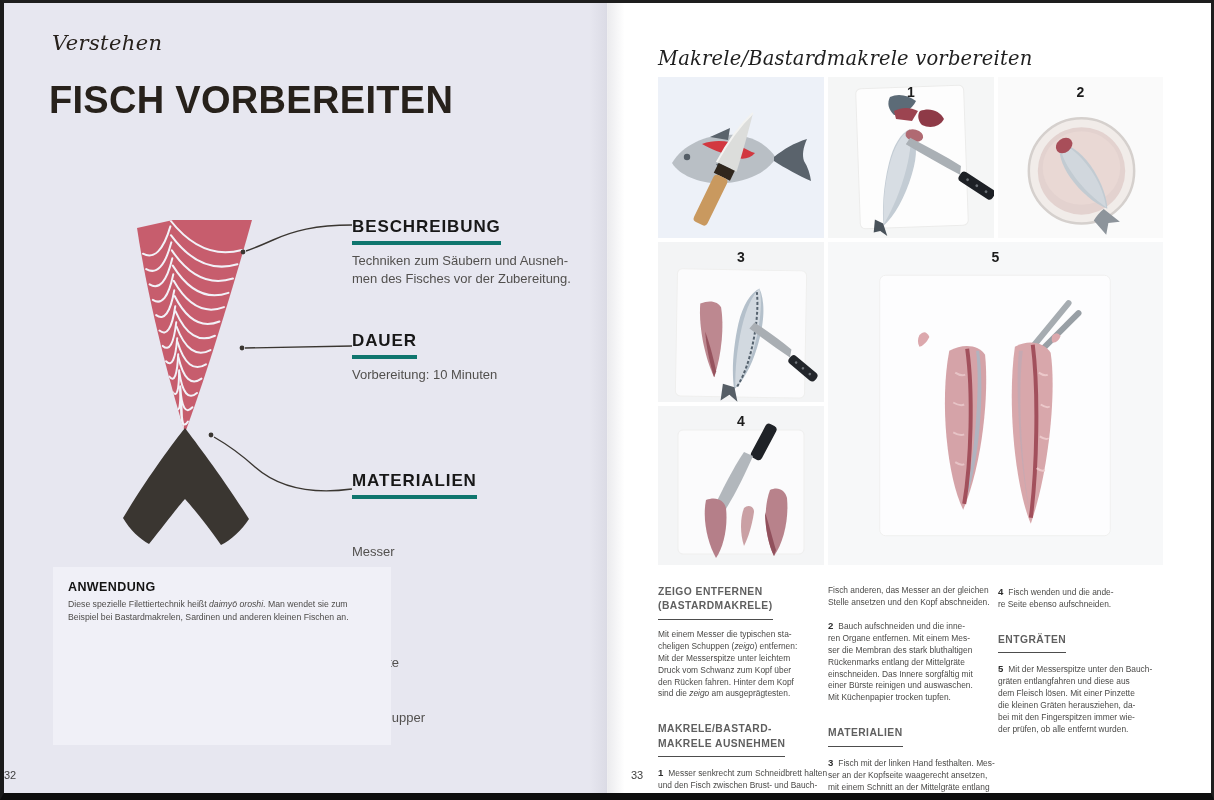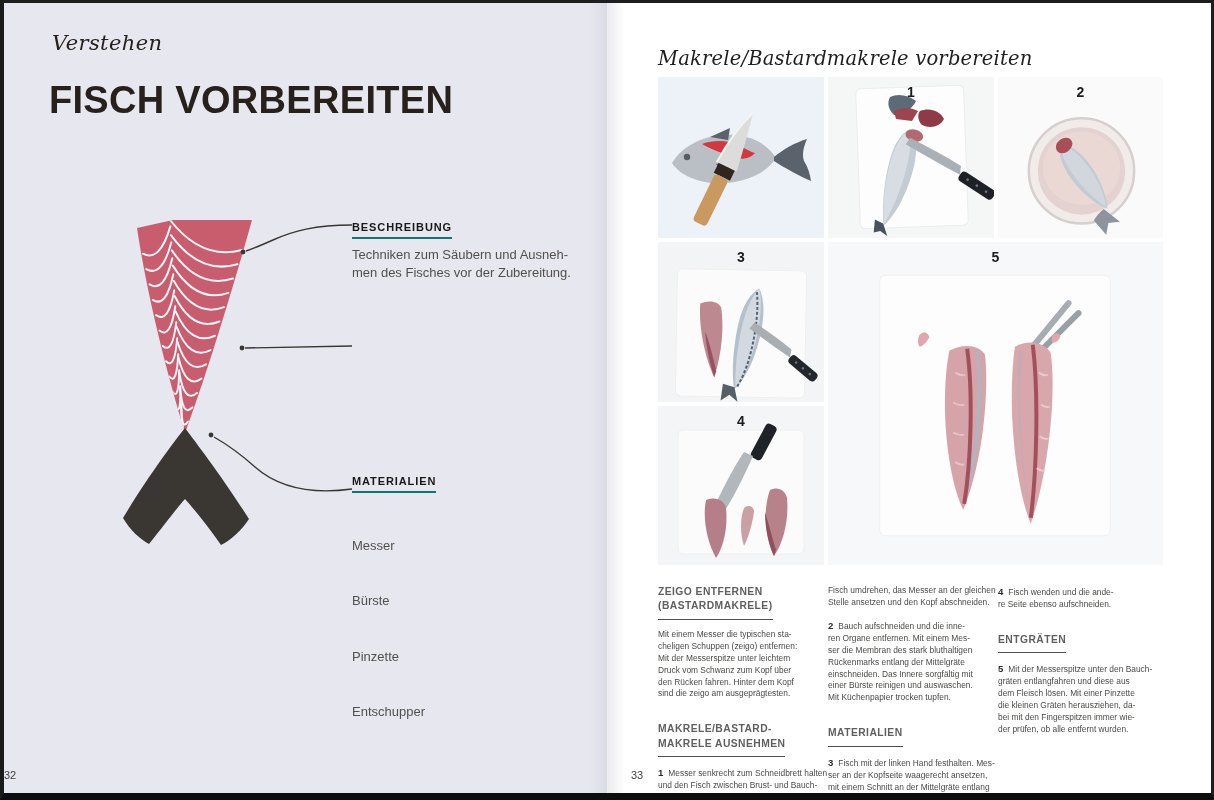--- a/index.html
+++ b/index.html
@@ -20,22 +20,22 @@
   .kicker{position:absolute;left:48px;top:28px;font-family:"DejaVu Serif","Liberation Serif",serif;
     font-style:italic;font-size:21px;letter-spacing:.4px;color:#27211c;}
   .big-title{position:absolute;left:45px;top:76px;margin:0;font-size:38px;font-weight:700;
     letter-spacing:.3px;color:#27211b;}
   .tail-svg{position:absolute;left:111px;top:195px;width:150px;height:360px;}
   .leader-svg{position:absolute;left:111px;top:192px;width:250px;height:370px;}
   .leader-svg path{fill:none;stroke:#3a3631;stroke-width:1.4;}
   .leader-svg circle{fill:#3a3631;}
   .ribs{stroke:#f2f2f8;stroke-width:2;fill:none;stroke-linecap:round;}
   .spec{position:absolute;left:348px;width:160px;}
-  .spec-label{font-size:11px;font-weight:700;letter-spacing:.9px;color:#181818;
-    border-bottom:2px solid #0f766e;padding-bottom:4px;display:inline-block;}
+  .spec-label{font-size:17px;font-weight:700;letter-spacing:.9px;color:#181818;
+    border-bottom:4px solid #0f766e;padding-bottom:4px;display:inline-block;}
   .spec-text{margin-top:7px;font-size:13px;line-height:1.42;color:#52504e;white-space:pre;}
   .anw-box{position:absolute;left:49px;top:564px;width:338px;height:178px;background:#f0f0f7;
     padding:13px 15px;}
   .anw-label{margin:0;font-size:12.5px;font-weight:700;letter-spacing:.4px;color:#141414;}
   .anw-text{margin:4px 0 0;font-size:8.7px;line-height:1.45;color:#4d4b49;white-space:pre-line;}
   .anw-text .it{font-style:italic;}
   .pagenum{position:absolute;bottom:12px;left:0;width:100%;text-align:left;
     font-size:11px;color:#3f3f3f;}
   .pagenum-right{transform:translateX(24px);}
   
@@ -54,21 +54,21 @@
   .photo-num{position:absolute;top:7px;left:50%;transform:translateX(-50%);
     font-size:14px;font-weight:700;color:#1c1c1c;z-index:2;}
   .cols{position:absolute;left:51px;top:582px;width:520px;display:flex;}
   .col{flex:0 0 170px;}
   .col.c3{flex-basis:165px;}
   .colhead{font-size:10.3px;letter-spacing:.45px;color:#5f5f5f;line-height:1.4;
     border-bottom:1.5px solid #4d4d4d;padding-bottom:5px;display:inline-block;
     margin:0 0 9px;white-space:pre;font-weight:bold;}
   .colhead.mt{margin-top:12px;}
   .colp{margin:0 0 10px;font-size:8.4px;line-height:1.42;color:#4b4a48;white-space:pre;}
-  .colp .it{}
+  .colp .it{font-style:italic;}
   .stepnum{font-size:9.6px;font-weight:700;color:#2c2c2c;margin-right:5px;}
 </style>
 </head>
 <body>
 
 <div class="book">
 
   <div class="page page-left">
     <div class="kicker">Verstehen</div>
     <h1 class="big-title">FISCH VORBEREITEN</h1>
@@ -119,30 +119,39 @@
       <circle cx="127" cy="153" r="2.4"></circle>
       <path d="M237,294 C200,299 165,294 140,272 Q120,254 99,242"></path>
       <circle cx="96" cy="240" r="2.4"></circle>
     </svg>
 
     <div class="spec" style="top:214px">
       <span class="spec-label">BESCHREIBUNG</span>
       <div class="spec-text">Techniken zum Säubern und Ausneh-
 men des Fisches vor der Zubereitung.</div>
     </div>
+    <div class="spec" style="top:328px">
+      <span class="spec-label">DAUER</span>
+      <div class="spec-text">Vorbereitung: 10 Minuten</div>
+    </div>
     <div class="spec" style="top:468px">
       <span class="spec-label">MATERIALIEN</span>
       <div class="spec-text">
         <div>Messer</div>
         <div>Bürste</div>
         <div>Pinzette</div>
         <div>Entschupper</div>
       </div>
     </div>
 
+    <div class="anw-box">
+      <h4 class="anw-label">ANWENDUNG</h4>
+      <p class="anw-text"><span>Diese spezielle Filettiertechnik heißt </span><span class="it">daimyō oroshi</span><span>. Man wendet sie zum
+Beispiel bei Bastardmakrelen, Sardinen und anderen kleinen Fischen an.</span></p>
+    </div>
 
     <div class="pagenum">32</div>
   </div>
 
   <div class="page page-right">
     <h2 class="r-heading">Makrele/Bastardmakrele vorbereiten</h2>
 
     <div class="photo-grid">
 
       <div class="cell cell-illus">
@@ -273,21 +282,21 @@
 Druck vom Schwanz zum Kopf über
 den Rücken fahren. Hinter dem Kopf
 sind die </span><span class="it">zeigo</span><span> am ausgeprägtesten.</span></p>
         <span class="colhead mt">MAKRELE/BASTARD-
 MAKRELE AUSNEHMEN</span>
         <p class="colp"><b class="stepnum">1</b><span>Messer senkrecht zum Schneidbrett halten
 und den Fisch zwischen Brust- und Bauch-
 flosse bis zur Mittelgräte einschneiden.</span></p>
       </div>
       <div class="col c2">
-        <p class="colp">Fisch umdrehen, das Messer an der gleichen
+        <p class="colp">Fisch anderen, das Messer an der gleichen
 Stelle ansetzen und den Kopf abschneiden.</p>
         <p class="colp"><b class="stepnum">2</b><span>Bauch aufschneiden und die inne-
 ren Organe entfernen. Mit einem Mes-
 ser die Membran des stark bluthaltigen
 Rückenmarks entlang der Mittelgräte
 einschneiden. Das Innere sorgfältig mit
 einer Bürste reinigen und auswaschen.
 Mit Küchenpapier trocken tupfen.</span></p>
         <span class="colhead mt">MATERIALIEN</span>
         <p class="colp"><b class="stepnum">3</b><span>Fisch mit der linken Hand festhalten. Mes-

